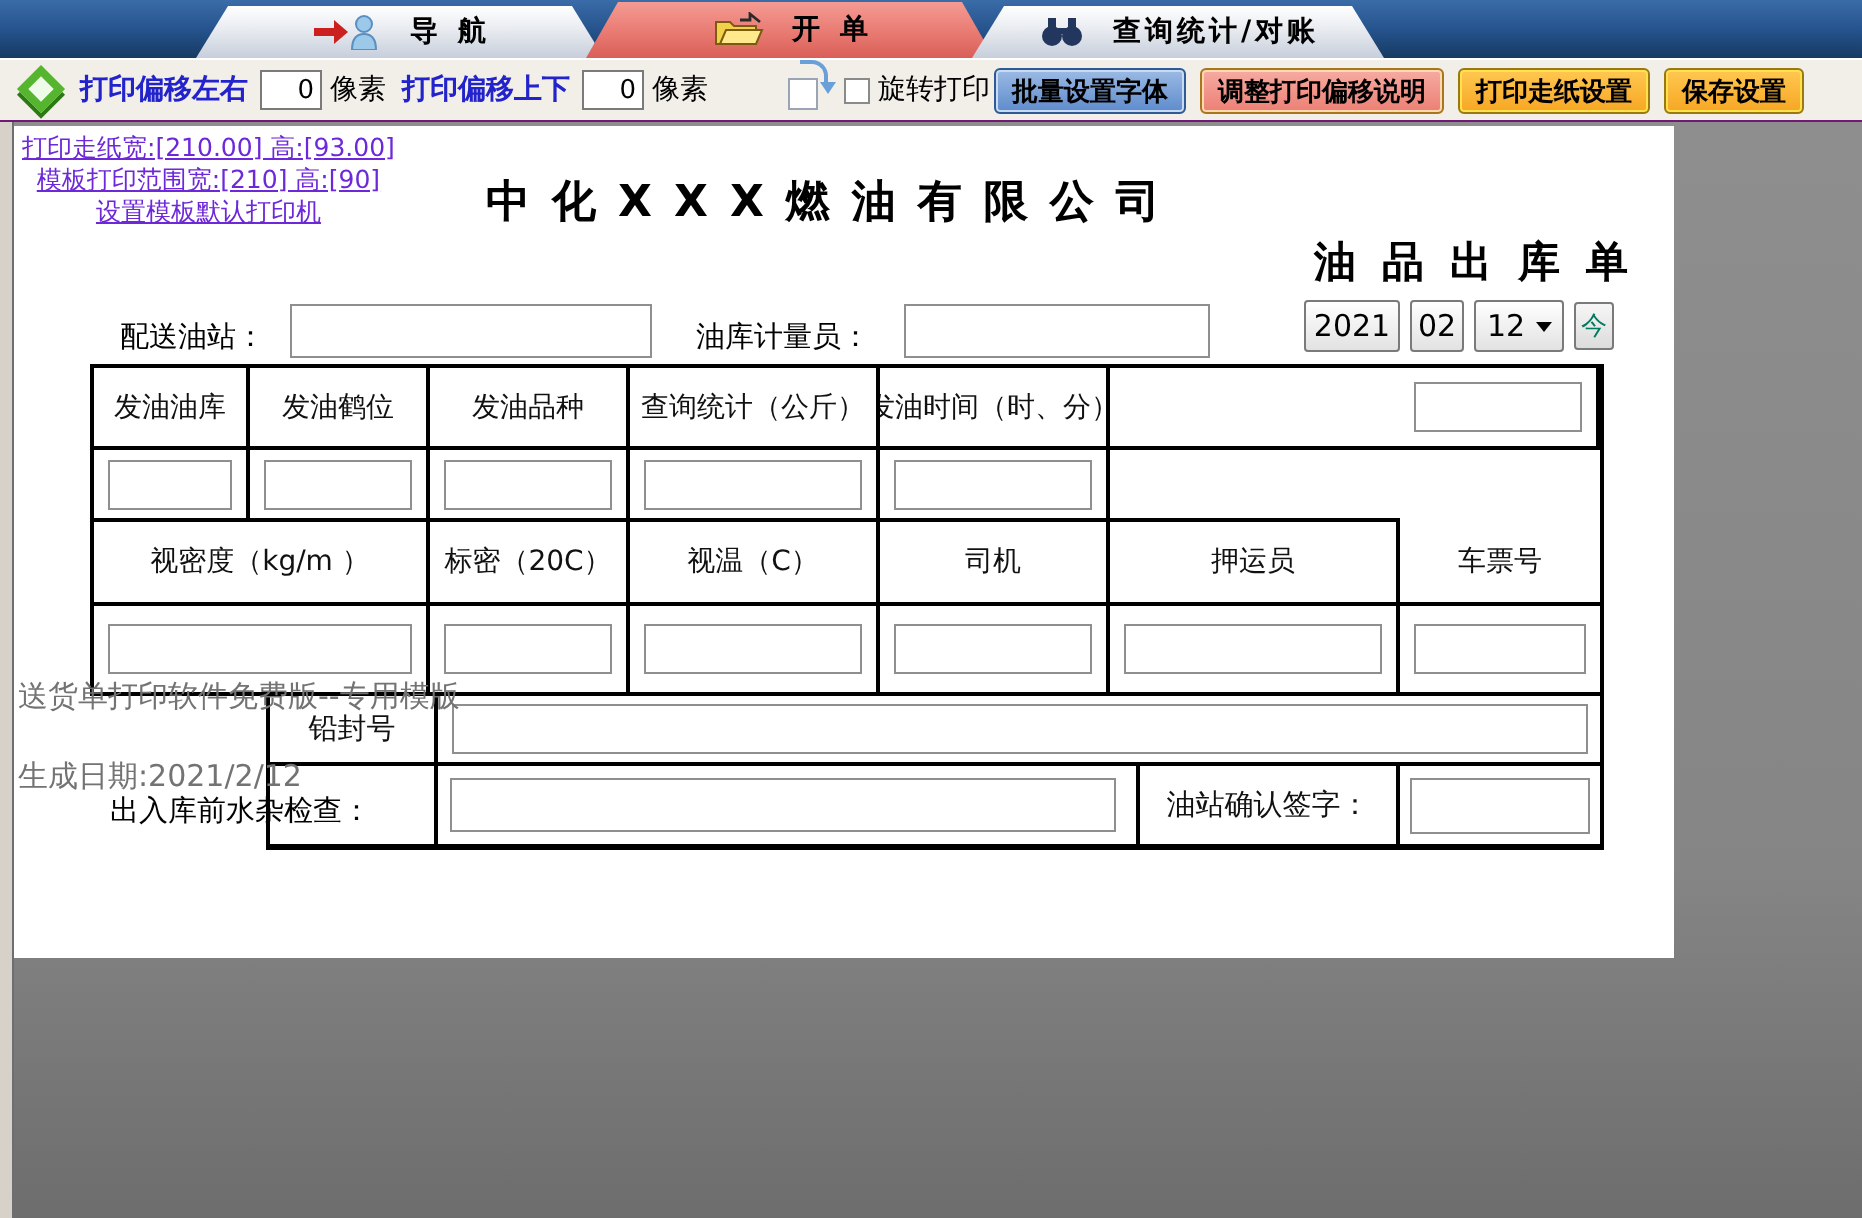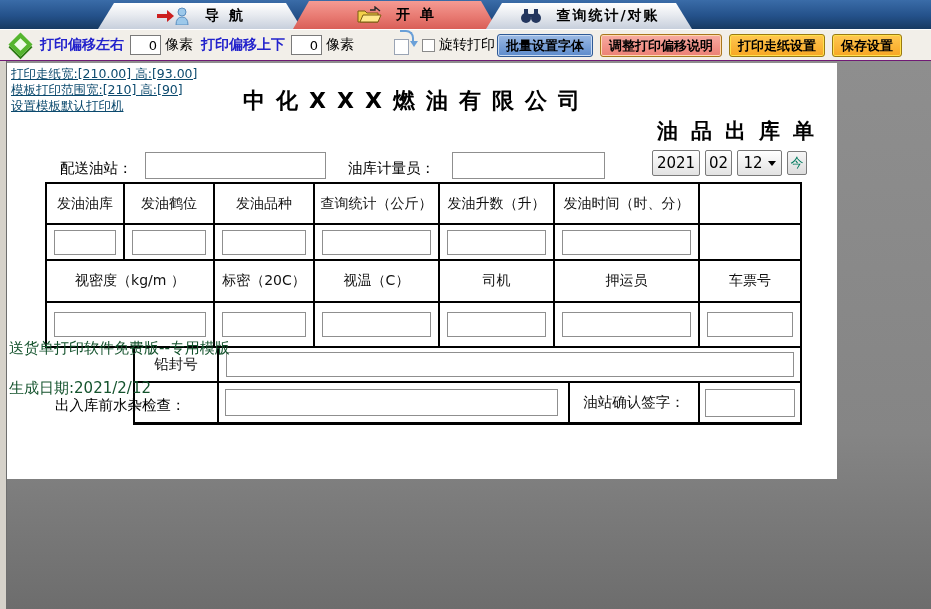--- a/index.html
+++ b/index.html
@@ -49,21 +49,21 @@
   .btn-orange { background:linear-gradient(180deg,#ffc851,#f7a623); border:1px solid #9a7a10; box-shadow:inset 0 0 0 1px #ffe14d; }
 
   
   .content { position:absolute; left:0; top:61px; width:931px; height:548px;
              background: linear-gradient(180deg,#8e8e8e 0%,#858585 68%,#6d6d6d 100%); }
   .leftstrip { position:absolute; left:0; top:0; width:7px; height:548px;
                background:#d6d2ca; border-right:1px solid #6e6e6e; }
   .page { position:absolute; left:7px; top:2px; width:830px; height:416px; background:#ffffff; }
 
   .links { position:absolute; left:4px; top:3px; display:flex; flex-direction:column; }
-  .links a { color:#0c4a6e; font-size:12.5px; line-height:16px; text-decoration:underline; white-space:nowrap; }
+  .links a { color:#6d28d9; font-size:12.5px; line-height:16px; text-decoration:underline; white-space:nowrap;text-align:center; }
 
   .company { position:absolute; left:0; right:10px; top:23px; text-align:center;
              font-size:22px; font-weight:bold; letter-spacing:11px; color:#000; }
   .doctitle { position:absolute; left:0; right:10px; top:54px; text-align:right;
               font-size:21px; font-weight:bold; letter-spacing:13px; color:#000000; }
 
   .flabel { position:absolute; font-size:14.5px; color:#000; white-space:nowrap; }
   .ibox { background:#fff; border:1px solid #8f8f8f; }
 
   .dategrp { position:absolute; left:645px; top:87px; display:flex; gap:5px; align-items:center; }
@@ -84,21 +84,21 @@
             display:grid; border:2px solid #000; border-top:none; border-bottom-width:3px;
             grid-template-columns:84px 351px 130px 1fr;
             grid-template-rows:35px 1fr; }
   .c { border-right:2px solid #000; border-bottom:2px solid #000;
        display:flex; align-items:center; justify-content:center;
        font-size:14px; color:#111; overflow:hidden; white-space:nowrap; }
   .nr { border-right:none; } .nb { border-bottom:none; }
   .sp2 { grid-column: span 2; } .sp3 { grid-column: span 3; }
   .cell-input { width:calc(100% - 14px); height:25px; }
 
-  .wmark { position:absolute; color:#14532d; font-size:15px; white-space:nowrap; }
+  .wmark { position:absolute; color:#737373; font-size:15px; white-space:nowrap; }
 </style>
 </head>
 <body>
 
 <div id="stage">
 
   <div class="tabbar">
     <div class="tab tab-idle" style="left:98px; width:204px;">
       <svg width="34" height="18" viewBox="0 0 34 18">
         <rect x="0" y="7" width="10" height="4" fill="#cc1f1f"></rect>
@@ -185,21 +185,20 @@
           <span class="tri"></span>
         </div>
         <div class="datebox todaybtn">今</div>
       </div>
 
       <div class="t-main">
         <div class="c">发油油库</div>
         <div class="c">发油鹤位</div>
         <div class="c">发油品种</div>
         <div class="c">查询统计（公斤）</div>
-        <div class="c">发油升数（升）</div>
         <div class="c">发油时间（时、分）</div>
         <div class="c nr"></div>
 
         <div class="c">
             <input class="ibox cell-input" style="">
           </div>
         <div class="c">
             <input class="ibox cell-input" style="">
           </div>
         <div class="c">

